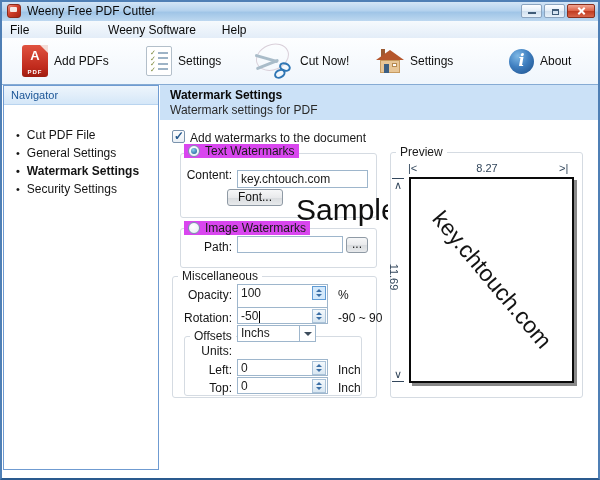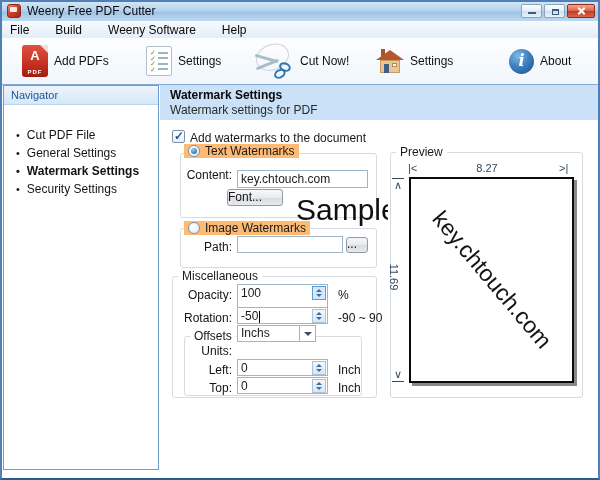--- a/index.html
+++ b/index.html
@@ -94,33 +94,33 @@
 
   
   .main { position:absolute; left:158px; top:83px; width:438px; height:393px; background:#fff; }
   .main-header { position:absolute; left:0; top:0; width:100%; height:35px; background:#cbe1f7; padding:3px 10px; }
   .main-title { font-weight:bold; color:#0a0a0a; }
   .main-sub { color:#2a2a2a; margin-top:1px; }
 
   
   .groupbox { position:absolute; border:1px solid #d5dbe2; border-radius:3px; }
   .grouplabel { position:absolute; background:#fff; padding:0 4px; color:#1a1a1a; z-index:2; white-space:nowrap; }
-  .radiolabel { position:absolute; background:#fdba74; padding:0 4px; display:flex; align-items:center; gap:5px; z-index:2; white-space:nowrap; }
+  .radiolabel { position:absolute; background:#d946ef; padding:0 4px; display:flex; align-items:center; gap:5px; z-index:2; white-space:nowrap; }
   .radio { width:12px; height:12px; border:1px solid #7a93ad; border-radius:50%;
            background:radial-gradient(circle at 40% 35%,#fff 0%,#e3ebf2 100%); position:relative; }
   .radio.sel::after { content:""; position:absolute; left:2px; top:2px; width:6px; height:6px; border-radius:50%;
            background:radial-gradient(circle at 38% 32%,#8fd0ef 0%,#2a6da2 80%); }
   .checkbox { position:absolute; width:13px; height:13px; border:1px solid #7a93ad; border-radius:2px;
            background:linear-gradient(180deg,#fefefe 0%,#e9eff5 100%); }
   .checkbox .mark { position:absolute; left:1px; top:-2px; color:#275a8e; font-size:12px; font-weight:bold; }
   .textbox { position:absolute; height:18px; border:1px solid #9eb6cc; background:#fff;
            padding:2px 3px; line-height:13px; overflow:hidden; white-space:nowrap; }
   .flabel { position:absolute; text-align:right; color:#141414; }
   .suffix { position:absolute; color:#141414; white-space:nowrap; }
-  .pushbtn { position:absolute; border:1px solid #8f9aa5; border-radius:3px; text-align:left;
+  .pushbtn { position:absolute; border:1px solid #8f9aa5; border-radius:3px; text-align:center;
            background:linear-gradient(180deg,#f6f7f8 0%,#e9eaec 50%,#d8dbde 51%,#e8eaec 100%);
            color:#141414; }
   .spin { position:absolute; right:1px; top:1px; width:14px; height:14px; display:flex; flex-direction:column;
            border:1px solid #aac2d8; background:linear-gradient(180deg,#f3f8fc 0%,#d9e7f2 100%); }
   .spin.hot { border-color:#5f9bd5; background:#d4e9fb; }
   .spin .up,.spin .dn { flex:1; position:relative; }
   .spin .up::after { content:""; position:absolute; left:3px; top:2px;
            border-left:3px solid transparent; border-right:3px solid transparent; border-bottom:3px solid #3a6ea5; }
   .spin .dn::after { content:""; position:absolute; left:3px; top:1px;
            border-left:3px solid transparent; border-right:3px solid transparent; border-top:3px solid #3a6ea5; }

